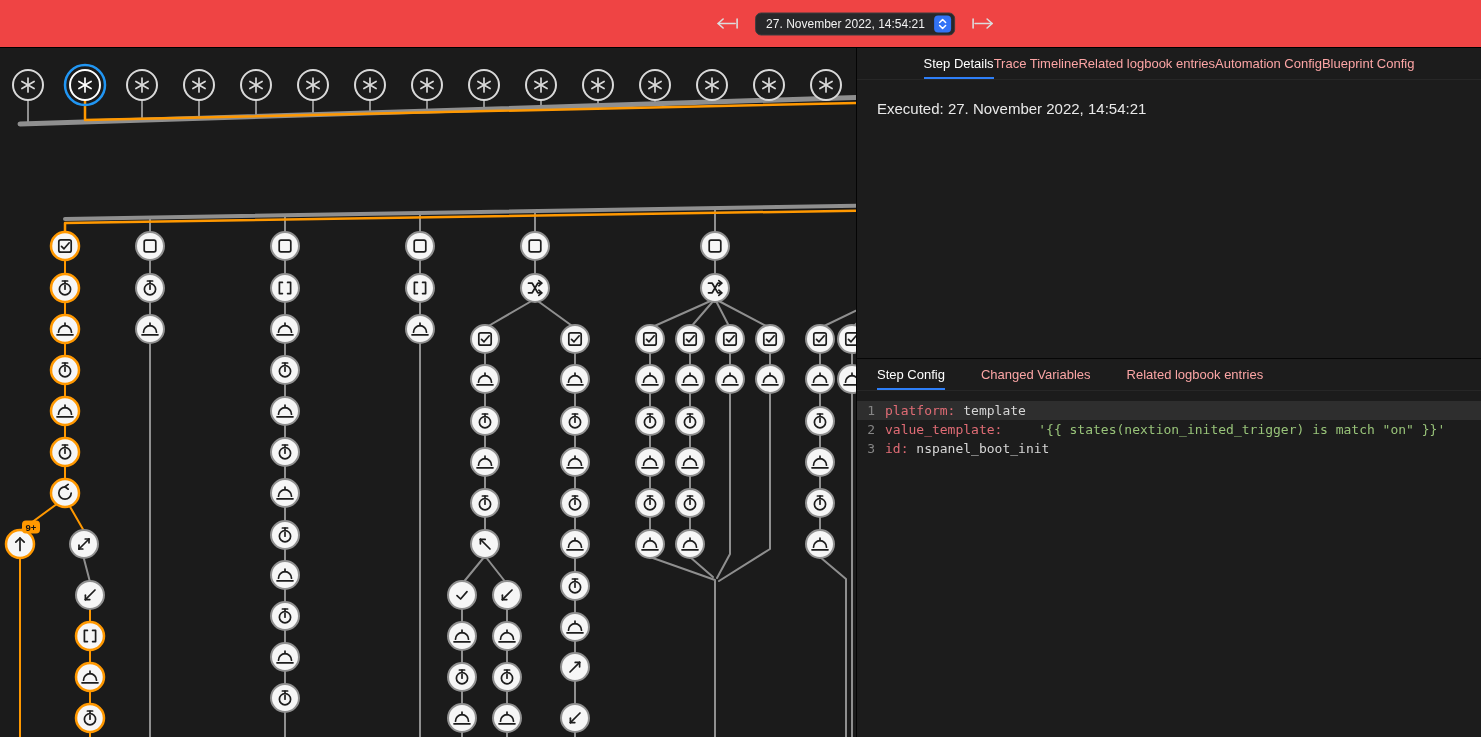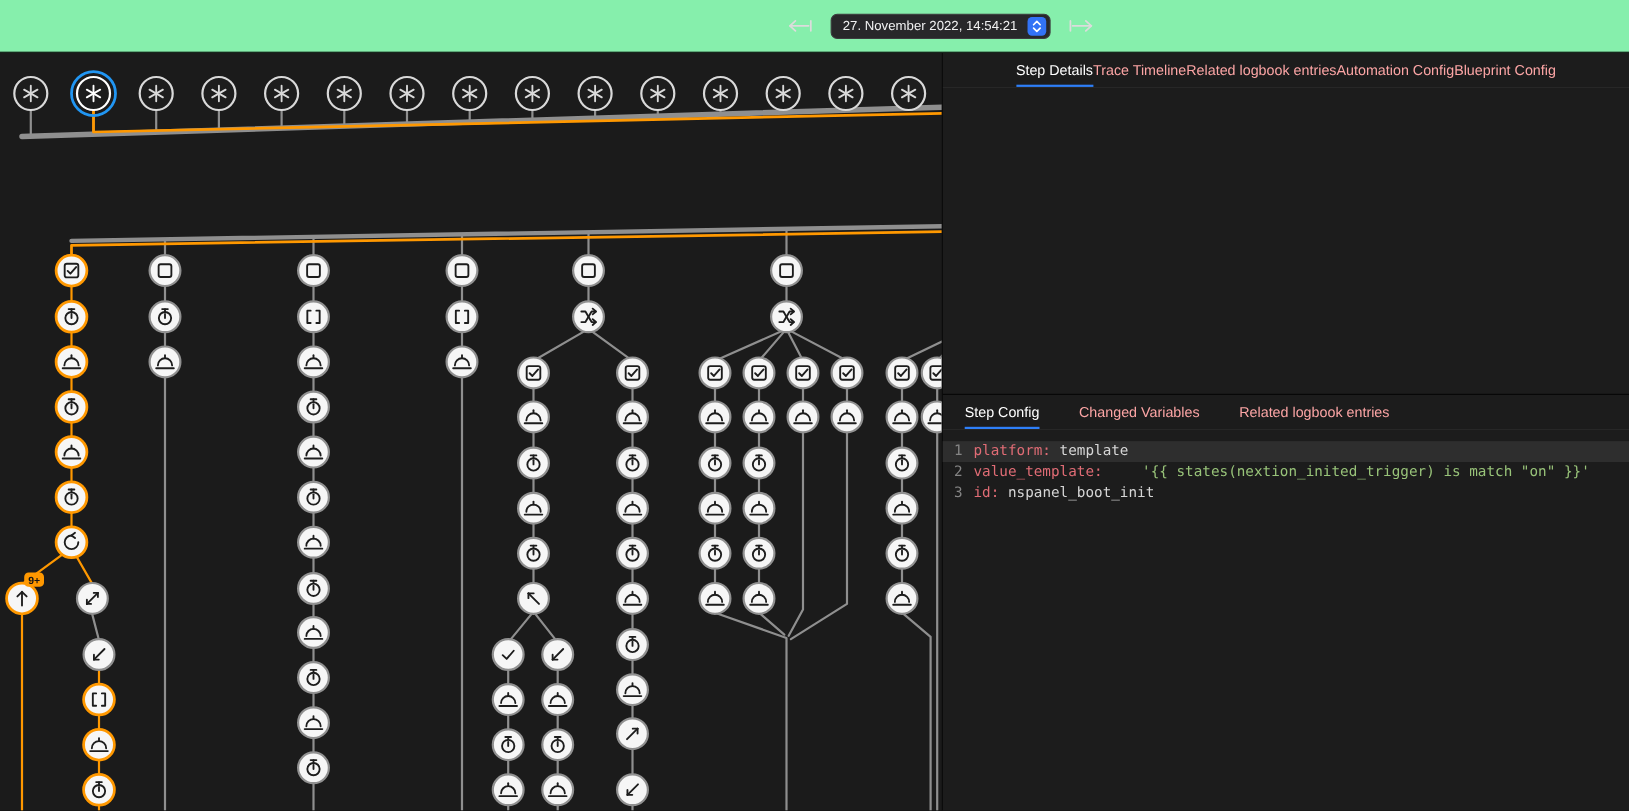--- a/index.html
+++ b/index.html
@@ -1,21 +1,21 @@
 <!DOCTYPE html>
 <html style="--accent-orange: #ff9800; --selected-blue: #2196f3; --tab-accent: #2e7ff8; --edge-gray: #8f8f8f; --code-key: #e06c75; --code-string: #98c379; --code-plain: #d6d6d6;"><head>
 <meta charset="utf-8">
 <style>
   * { box-sizing: border-box; }
   html,body { margin:0; padding:0; background:#101010; }
   body { font-family:"Liberation Sans", sans-serif; }
   .app { position:relative; width:1481px; height:737px; overflow:hidden; background:#1b1b1b; }
 
   
-  .topbar { position:absolute; top:0; left:0; right:0; height:48px; background:#86efac; border-bottom:1px solid #000; z-index:5; }
+  .topbar { position:absolute; top:0; left:0; right:0; height:48px; background:#ef4444; border-bottom:1px solid #000; z-index:5; }
   .run-nav { position:absolute; left:855px; top:50%; transform:translate(-50%,-50%); display:flex; align-items:center; gap:14px; }
   .nav-arrow { background:none; border:none; padding:2px; cursor:pointer; display:flex; align-items:center; }
   .run-select { display:flex; align-items:center; height:23px; background:#28282a; border:1px solid #3c3c3e; border-radius:6px; padding:0 3px 0 10px; cursor:pointer; }
   .run-select-label { color:#f2f2f2; font-size:12px; margin-right:9px; white-space:nowrap; }
   .run-select-stepper { width:17px; height:17px; background:#3273f6; border-radius:4px; display:flex; align-items:center; justify-content:center; flex:none; }
 
   
   .content { position:absolute; top:48px; left:0; right:0; bottom:0; display:flex; }
   .graph-pane { position:relative; width:856px; height:100%; overflow:hidden; background:#1b1b1b; flex:none; }
   .graph-pane svg { position:absolute; top:0; left:0; }
@@ -753,20 +753,23 @@
     <aside class="right-pane">
 
       <section class="panel details-panel">
         <nav class="tab-bar spread" id="details-tabs">
             <div class="tab active">Step Details</div>
             <div class="tab">Trace Timeline</div>
             <div class="tab">Related logbook entries</div>
             <div class="tab">Automation Config</div>
             <div class="tab">Blueprint Config</div>
           </nav>
+        <div class="panel-body">
+          <p class="executed">Executed: 27. November 2022, 14:54:21</p>
+        </div>
       </section>
 
       <section class="panel config-panel">
         <nav class="tab-bar left" id="config-tabs">
             <div class="tab active">Step Config</div>
             <div class="tab">Changed Variables</div>
             <div class="tab">Related logbook entries</div>
           </nav>
         <div id="code-block" class="code-block">
             <div class="code-line active"><span class="gutter">1</span><span><span class="tok-key">platform:</span><span class="tok-plain"> template</span></span></div>

